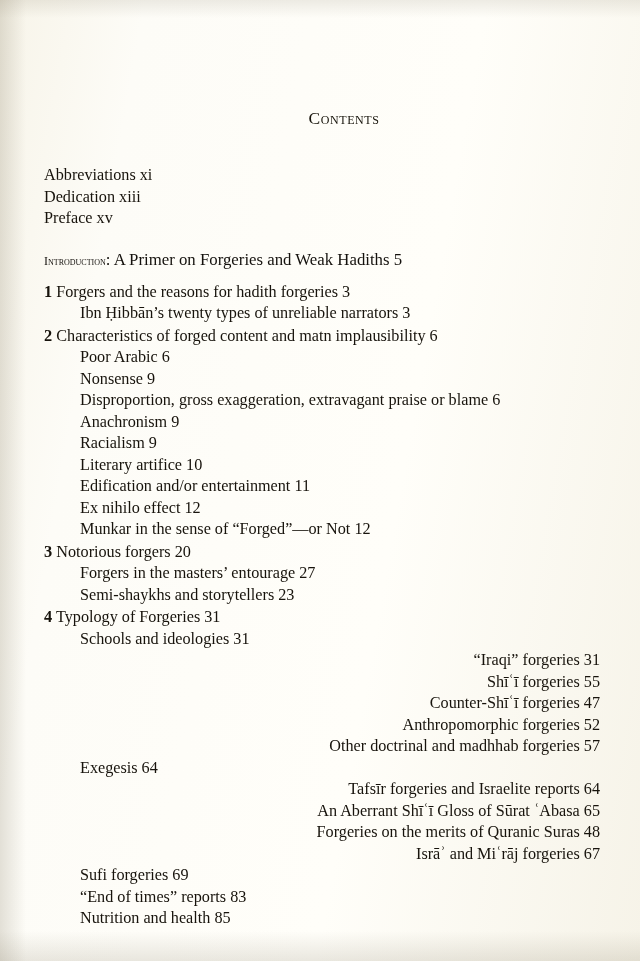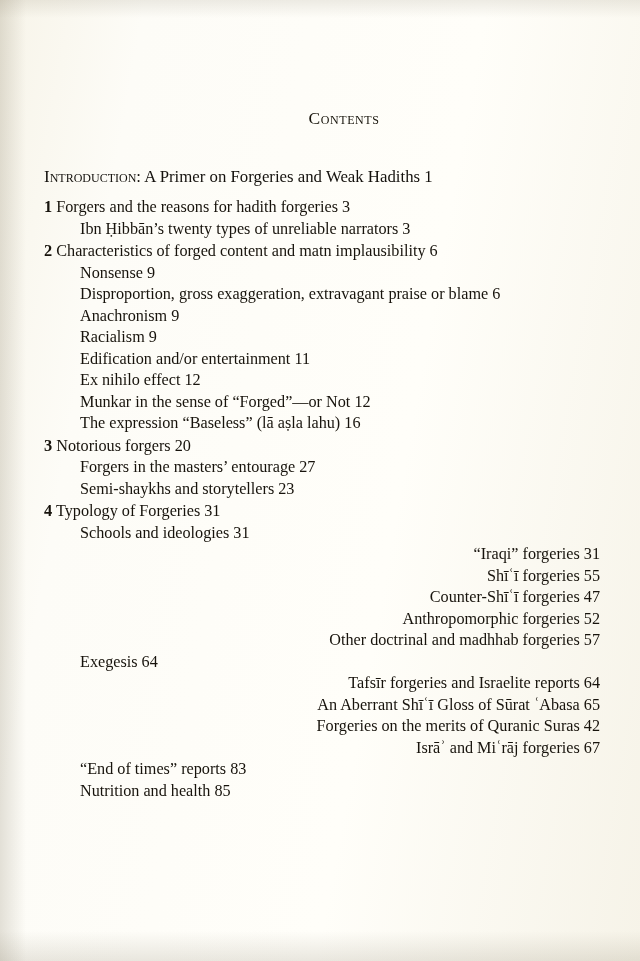--- a/index.html
+++ b/index.html
@@ -49,21 +49,21 @@
   .lvl-2 { padding-left: 58px; text-align: right; }
 
   .intro-line {
     font-size: 16.8px;
     line-height: 23px;
     margin-top: 12px;
     margin-bottom: 8px;
   }
   .smallcaps {
     font-variant: small-caps;
-    font-size: 17px;
+    font-size: 12px;
   }
   .num {
     font-weight: bold;
     font-size: 16.4px;
     display: inline-block;
   }
   .chapter {
     margin-top: 0;
   }
   .it { }
@@ -87,49 +87,56 @@
 <body>
 
 <div class="page">
   <div class="edge-shadow-left"></div>
   <div class="edge-shadow-top"></div>
   <div class="edge-shadow-bottom"></div>
 
   <div class="page-inner">
     <div class="contents-title">Contents</div>
 
+    <div class="front-list">
+      <div class="line lvl-0">Abbreviations xi</div>
+      <div class="line lvl-0">Dedication xiii</div>
+      <div class="line lvl-0">Preface xv</div>
+    </div>
 
     <div class="intro-line">
-      <span class="smallcaps">Introduction</span><span>: A Primer on Forgeries and Weak Hadiths 1</span>
+      <span class="smallcaps">Introduction</span><span>: A Primer on Forgeries and Weak Hadiths 5</span>
     </div>
 
     <div id="toc">
         <div class="line lvl-0 chapter"><span class="num">1</span> <span>Forgers and the reasons for hadith forgeries 3</span></div>
         <div class="line lvl-1"><span>Ibn Ḥibbān’s twenty types of unreliable narrators 3</span></div>
         <div class="line lvl-0 chapter"><span class="num">2</span> <span>Characteristics of forged content and <span class="it">matn</span> implausibility 6</span></div>
+        <div class="line lvl-1"><span>Poor Arabic 6</span></div>
         <div class="line lvl-1"><span>Nonsense 9</span></div>
         <div class="line lvl-1"><span>Disproportion, gross exaggeration, extravagant praise or blame 6</span></div>
         <div class="line lvl-1"><span>Anachronism 9</span></div>
         <div class="line lvl-1"><span>Racialism 9</span></div>
+        <div class="line lvl-1"><span>Literary artifice 10</span></div>
         <div class="line lvl-1"><span>Edification and/or entertainment 11</span></div>
         <div class="line lvl-1"><span><span class="it">Ex nihilo</span> effect 12</span></div>
         <div class="line lvl-1"><span><span class="it">Munkar</span> in the sense of “Forged”—or Not 12</span></div>
-        <div class="line lvl-1"><span>The expression “Baseless” <span class="it">(lā aṣla lahu)</span> 16</span></div>
         <div class="line lvl-0 chapter"><span class="num">3</span> <span>Notorious forgers 20</span></div>
         <div class="line lvl-1"><span>Forgers in the masters’ entourage 27</span></div>
         <div class="line lvl-1"><span>Semi-shaykhs and storytellers 23</span></div>
         <div class="line lvl-0 chapter"><span class="num">4</span> <span>Typology of Forgeries 31</span></div>
         <div class="line lvl-1"><span>Schools and ideologies 31</span></div>
         <div class="line lvl-2"><span>“Iraqi” forgeries 31</span></div>
         <div class="line lvl-2"><span>Shīʿī forgeries 55</span></div>
         <div class="line lvl-2"><span>Counter-Shīʿī forgeries 47</span></div>
         <div class="line lvl-2"><span>Anthropomorphic forgeries 52</span></div>
         <div class="line lvl-2"><span>Other doctrinal and <span class="it">madhhab</span> forgeries 57</span></div>
         <div class="line lvl-1"><span>Exegesis 64</span></div>
         <div class="line lvl-2"><span><span class="it">Tafsīr</span> forgeries and Israelite reports 64</span></div>
         <div class="line lvl-2"><span>An Aberrant Shīʿī Gloss of Sūrat ʿAbasa 65</span></div>
-        <div class="line lvl-2"><span>Forgeries on the merits of Quranic Suras 42</span></div>
+        <div class="line lvl-2"><span>Forgeries on the merits of Quranic Suras 48</span></div>
         <div class="line lvl-2"><span><span class="it">Isrāʾ and Miʿrāj</span> forgeries 67</span></div>
+        <div class="line lvl-1"><span>Sufi forgeries 69</span></div>
         <div class="line lvl-1"><span>“End of times” reports 83</span></div>
         <div class="line lvl-1"><span>Nutrition and health 85</span></div>
       </div>
   </div>
 </div>
 
 </body></html>

